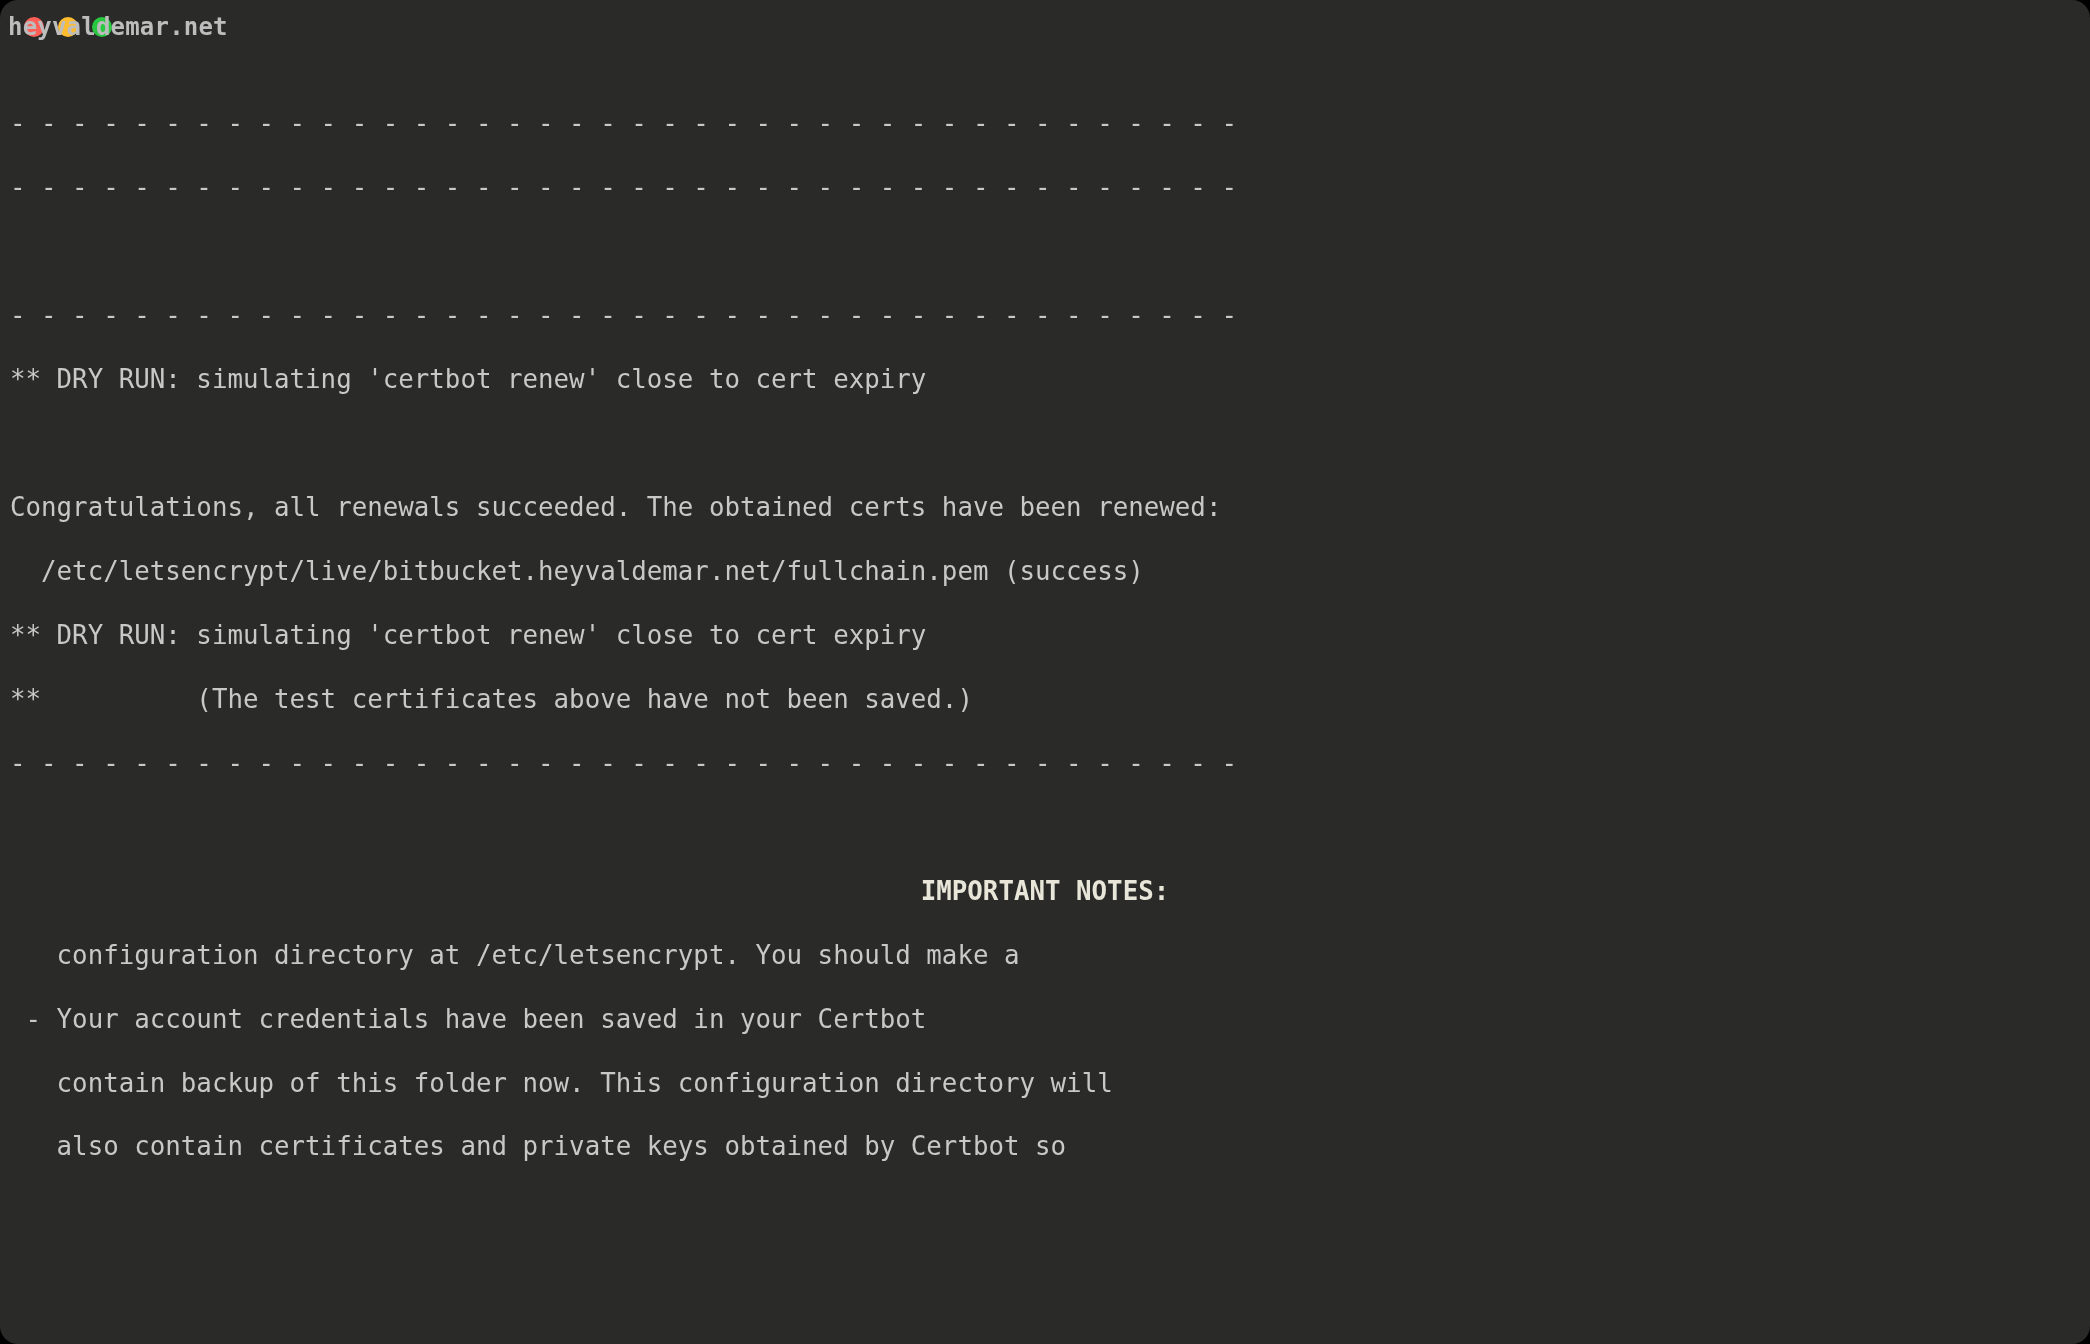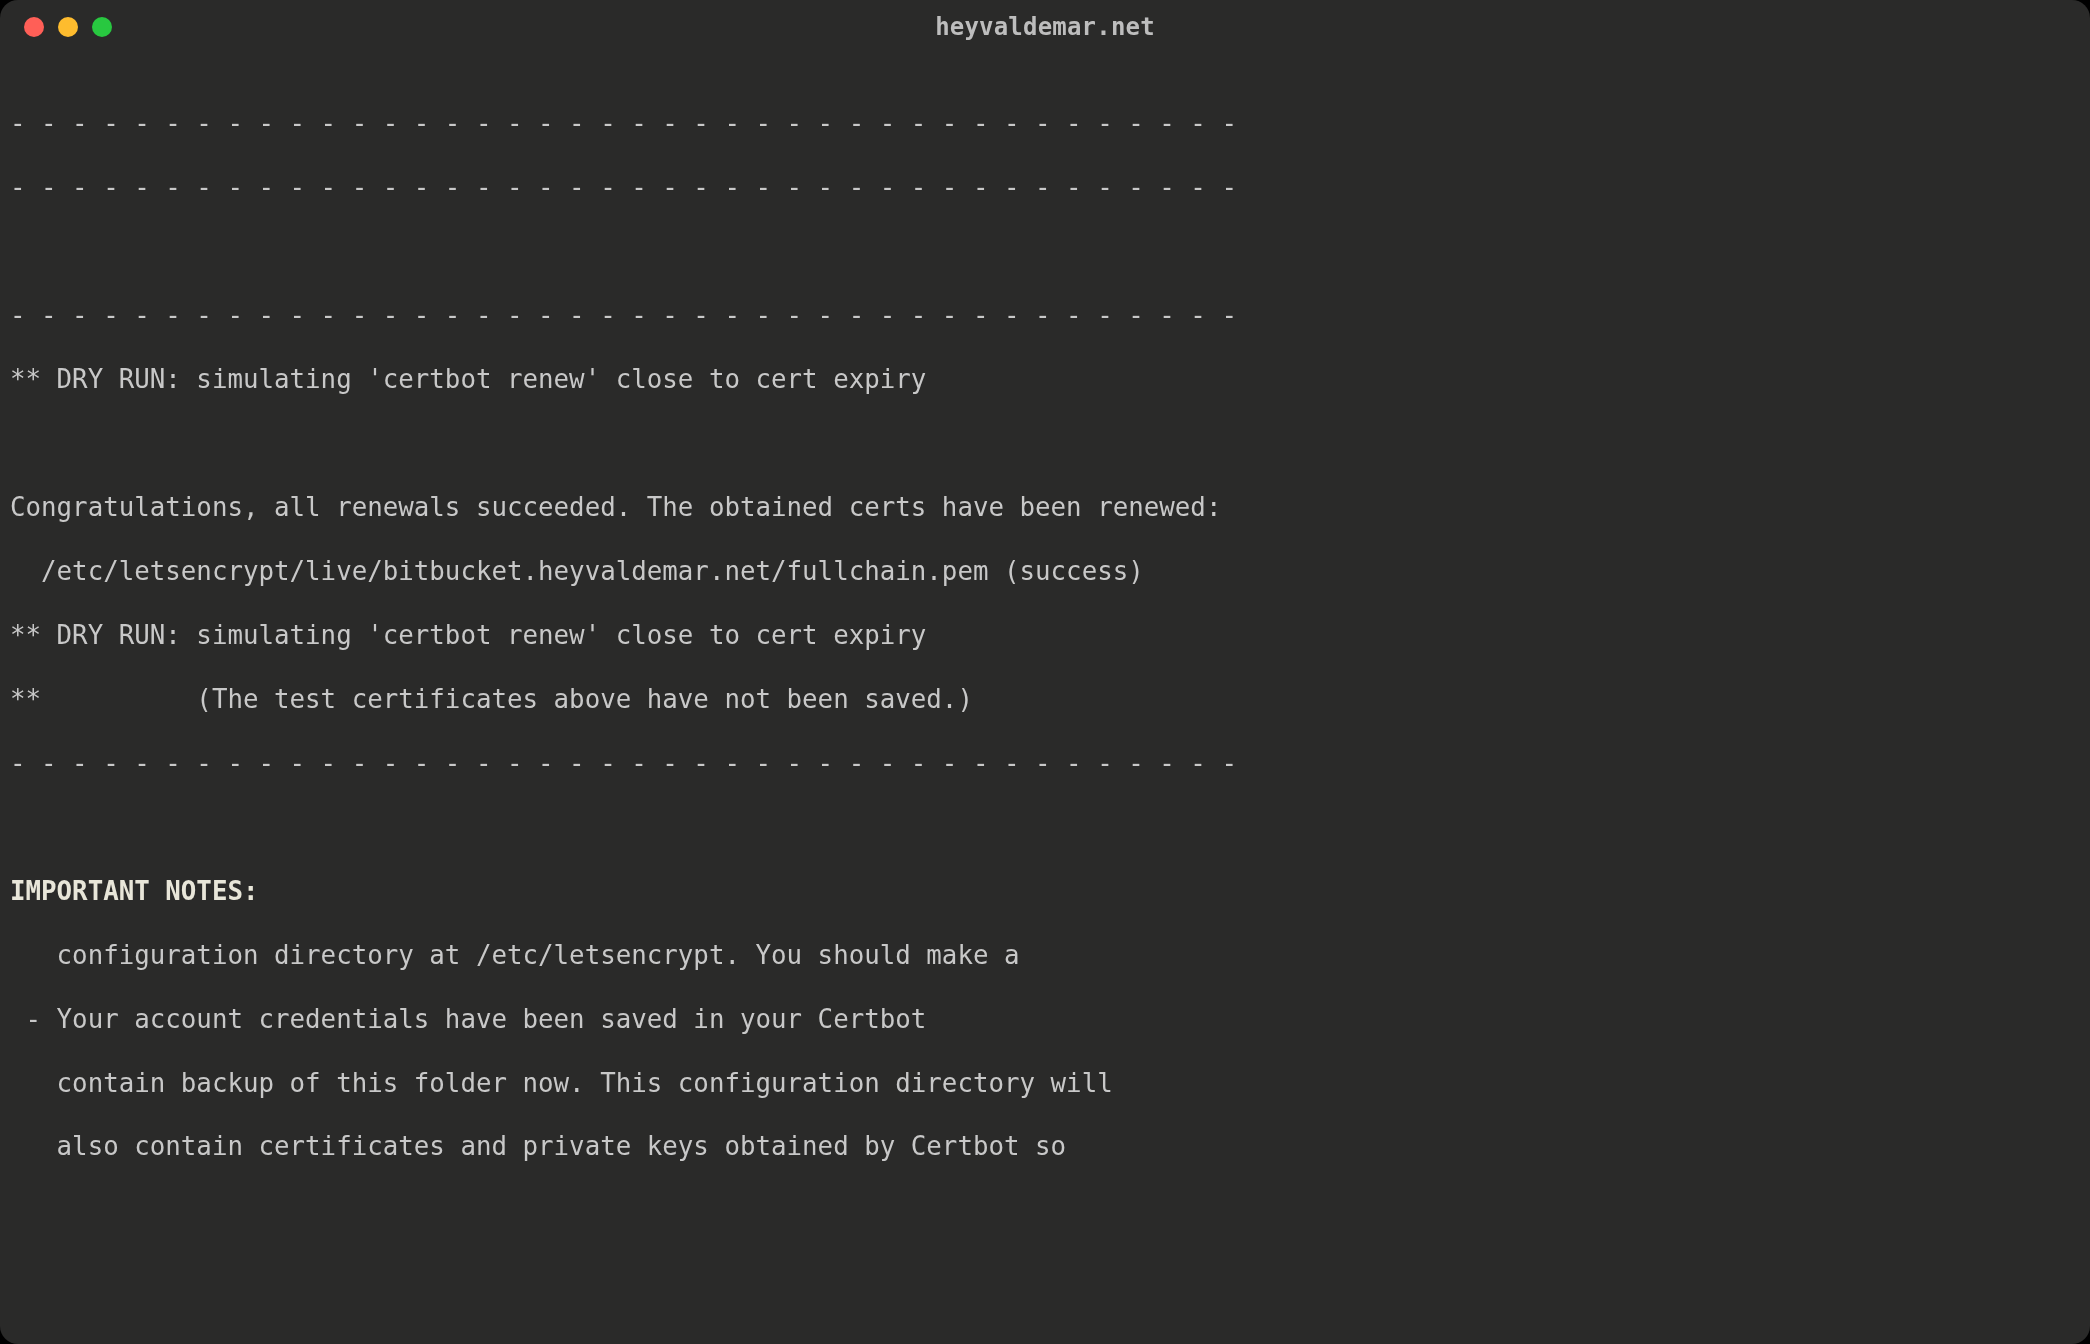--- a/index.html
+++ b/index.html
@@ -48,43 +48,44 @@
   .tl {
     width: 20px;
     height: 20px;
     border-radius: 50%;
   }
   .tl.red { background: var(--red); }
   .tl.yellow { background: var(--yellow); }
   .tl.green { background: var(--green); }
   .title {
     position: absolute;
-    left: 0;
+    left: 8px;
     right: 0;
-    text-align: center;
+    text-align: left;
     font-size: 24px;
     font-weight: 700;
     color: var(--title);
     letter-spacing: 0.2px;
     pointer-events: none;
   }
   .terminal {
     padding: 22px 10px 10px 10px;
     font-size: 25.8px;
     line-height: 1.24;
     white-space: pre;
     letter-spacing: 0;
   }
   .terminal .line {
     white-space: pre-wrap;
     word-break: break-all;
   }
   .bold {
     font-weight: 700;
     color: var(--bold-fg);
+    text-align: center;
   }
 </style>
 </head>
 <body>
 
 <div class="window">
   <div class="titlebar">
     <div class="traffic-lights">
       <div class="tl red"></div>
       <div class="tl yellow"></div>

